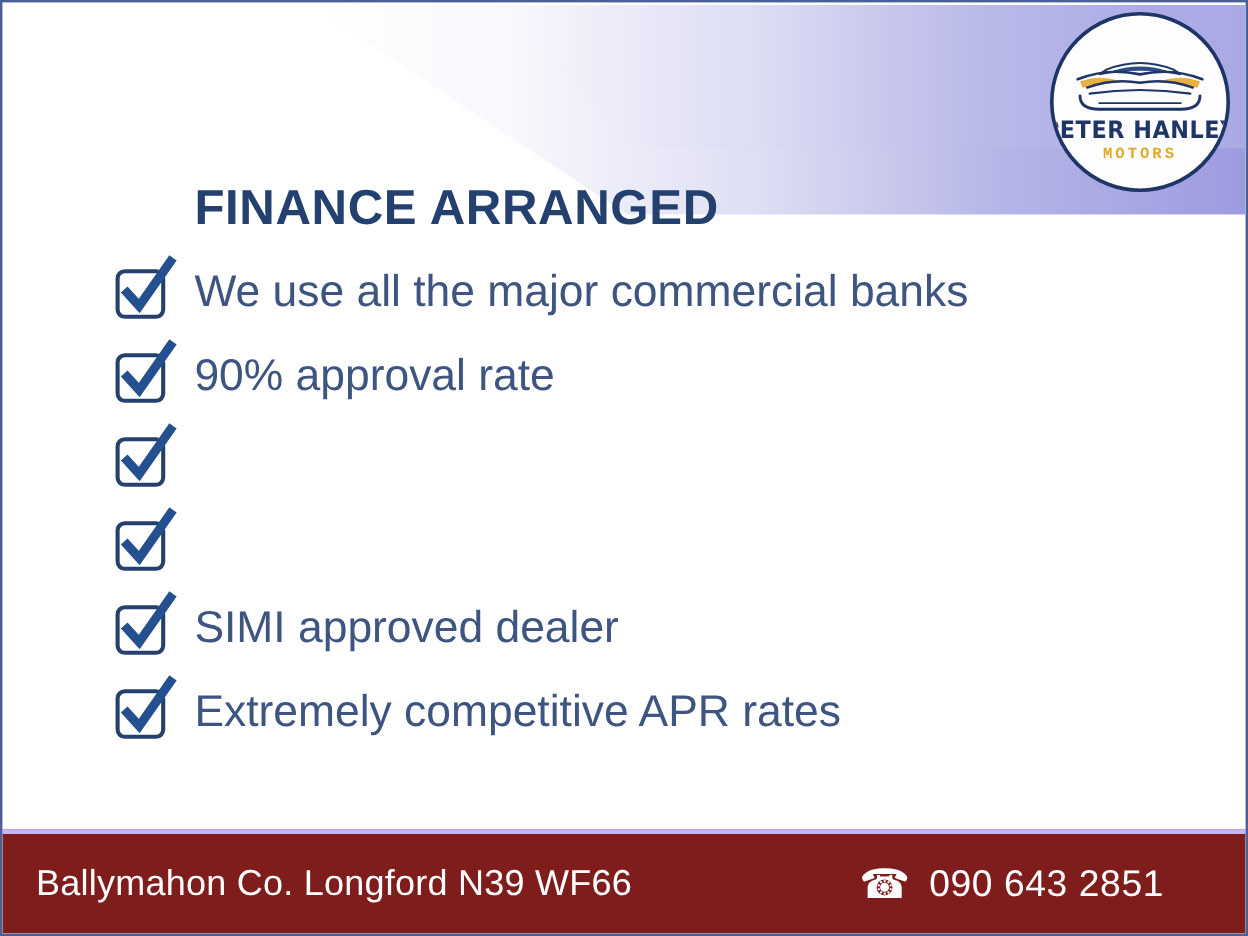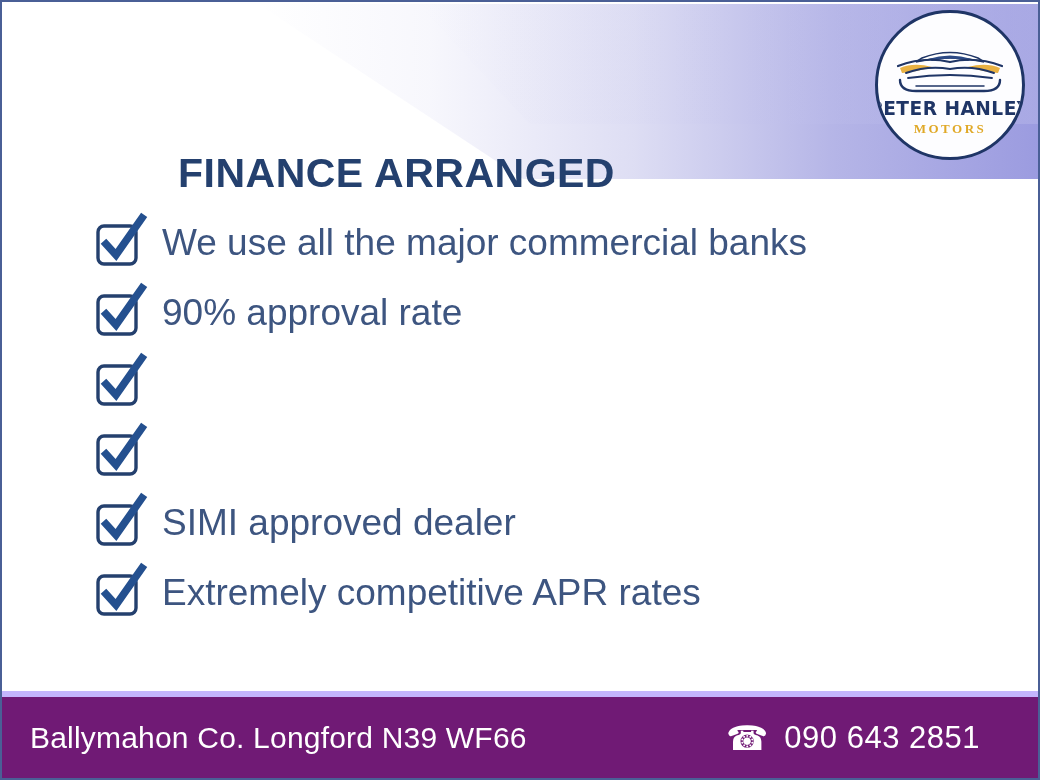--- a/index.html
+++ b/index.html
@@ -80,41 +80,40 @@
     font-size: 20px;
     letter-spacing: 0.5px;
     color: #1f3566;
     line-height: 1;
     margin-top: 2px;
     transform: scaleX(0.93);
     white-space: nowrap;
     text-shadow: 0 1px 0 rgba(255,255,255,0.8);
   }
   .logo-sub {
-    font-family: Liberation Serif, serif;
+    font-family: Liberation Mono, monospace;
     font-weight: bold;
     font-size: 13px;
     letter-spacing: 2.5px;
     color: #e0a928;
     line-height: 1;
     margin-top: 4px;
     white-space: nowrap;
   }
 
   
   .headline {
     position: absolute;
     left: 160px;
     top: 148px;
     font-size: 41px;
     font-weight: 600;
     letter-spacing: 0.5px;
     color: #24406e;
     font-family: "Liberation Sans", sans-serif;
-    margin-left: 16px;
   }
 
   
   .feature-list {
     position: absolute;
     left: 92px;
     top: 206px;
     width: 860px;
     list-style: none;
     margin: 0;
@@ -142,26 +141,26 @@
     white-space: nowrap;
   }
 
   
   .footer-bar {
     position: absolute;
     left: 0;
     right: 0;
     bottom: 0;
     height: 87px;
-    background: #701a75;
-    border-top: 6px solid #c4b5fd;
+    background: #7f1d1d;
+    border-top: 4px solid #c4b5fd;
     display: flex;
     align-items: center;
     box-sizing: border-box;
-    padding: 0 20px 0 28px;
+    padding: 0 30px 0 28px;
   }
   .footer-address {
     color: #ffffff;
     font-size: 30px;
     font-weight: 400;
     letter-spacing: 0.2px;
     font-family: "Liberation Sans", sans-serif;
     white-space: nowrap;
   }
   .footer-contact {

